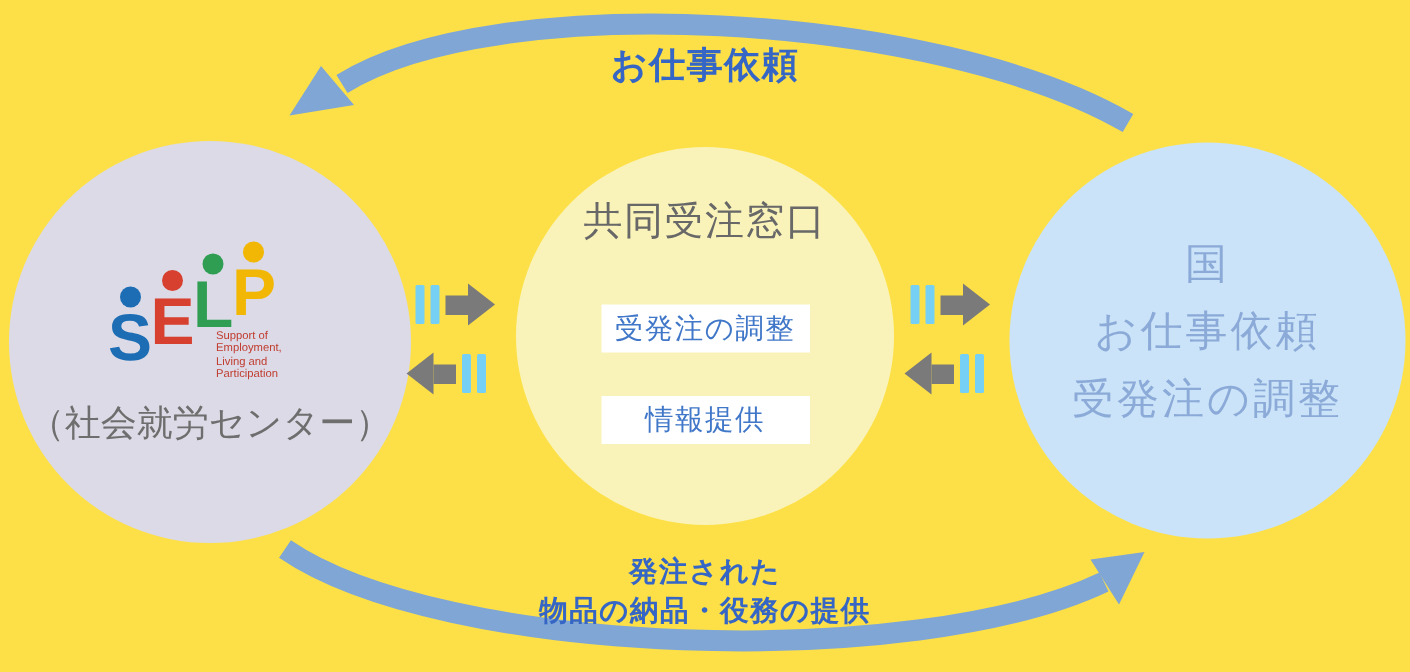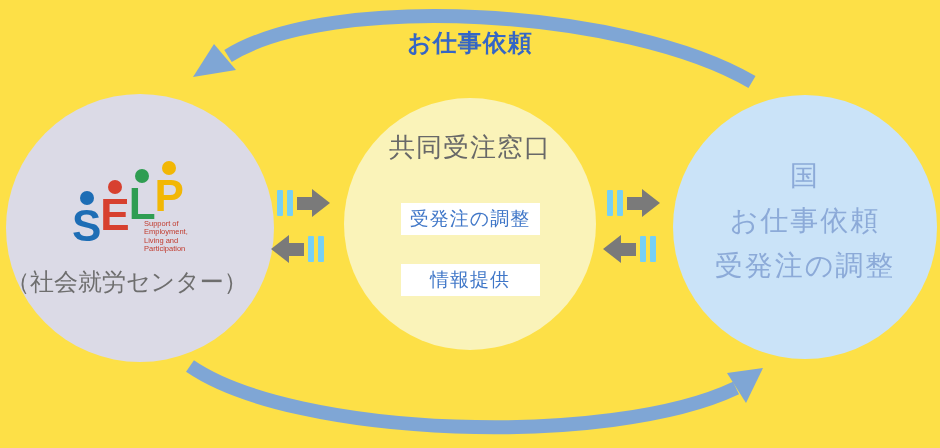--- a/index.html
+++ b/index.html
@@ -20,21 +20,21 @@
   .circle.right{left:673px;top:95px;width:264px;height:264px;background:#cae3f8;}
   
   .selp-logo{position:absolute;left:66px;top:62px;display:flex;align-items:flex-start;padding-top:18px;}
   .selp-letter{position:relative;display:inline-block;font-size:44px;line-height:1;font-weight:bold;margin-right:-1px;}
   .selp-letter .dot{position:absolute;top:-13px;left:50%;margin-left:-7px;width:14px;height:14px;border-radius:50%;background:currentColor;}
   .selp-letter:nth-child(1){color:#1d6db5;transform:translateY(30px);}
   .selp-letter:nth-child(2){color:#d7402f;transform:translateY(19px);}
   .selp-letter:nth-child(3){color:#2f9d52;transform:translateY(8px);}
   .selp-letter:nth-child(4){color:#f2b705;transform:translateY(0);}
   .selp-tagline{position:absolute;left:138px;top:126px;width:52px;color:#c13b2e;font-size:7.5px;font-weight:normal;line-height:1.12;}
-  .left-label{position:absolute;left:0;top:172px;width:100%;color:#6e6e6e;font-size:24px;font-weight:500;}
+  .left-label{position:absolute;left:0;top:172px;width:100%;text-align:center;color:#6e6e6e;font-size:24px;font-weight:500;}
   
   .center-title{margin-top:32px;text-align:center;color:#686868;font-size:26px;font-weight:400;letter-spacing:1px;}
   .func-list{margin-top:22px;display:flex;flex-direction:column;align-items:center;gap:13px;}
   .func-box{width:139px;height:32px;background:#ffffff;display:flex;align-items:center;justify-content:center;
             color:#4077c8;font-size:19px;font-weight:400;letter-spacing:1px;margin-top:16px;}
   
   .gov-lines{margin-top:58px;text-align:center;color:#8caad8;font-size:28px;font-weight:500;line-height:45px;letter-spacing:2px;}
   
   .flow-icon{position:absolute;display:flex;align-items:center;gap:4px;}
   .bars{display:flex;gap:4px;}
@@ -58,20 +58,24 @@
       <path d="M752 82 C625 8 330 -8 228 56" stroke="#7fa6d5" stroke-width="14"></path>
       <polygon points="193,77 214,44 236,70" fill="#7fa6d5"></polygon>
     </g>
     <g fill="none">
       <path d="M190 366 C295 438 610 448 736 388" stroke="#7fa6d5" stroke-width="14"></path>
       <polygon points="763,368 727,373 746,403" fill="#7fa6d5"></polygon>
     </g>
   </svg>
 
   <div class="flow-label top">お仕事依頼</div>
+  <div class="flow-label bottom">
+    <div>発注された</div>
+    <div>物品の納品・役務の提供</div>
+  </div>
 
   <div class="circle left">
     <div class="selp-logo">
       <span class="selp-letter"><i class="dot"></i><span>S</span></span>
       <span class="selp-letter"><i class="dot"></i><span>E</span></span>
       <span class="selp-letter"><i class="dot"></i><span>L</span></span>
       <span class="selp-letter"><i class="dot"></i><span>P</span></span>
     </div>
     <div class="selp-tagline">
       <div>Support of</div>

